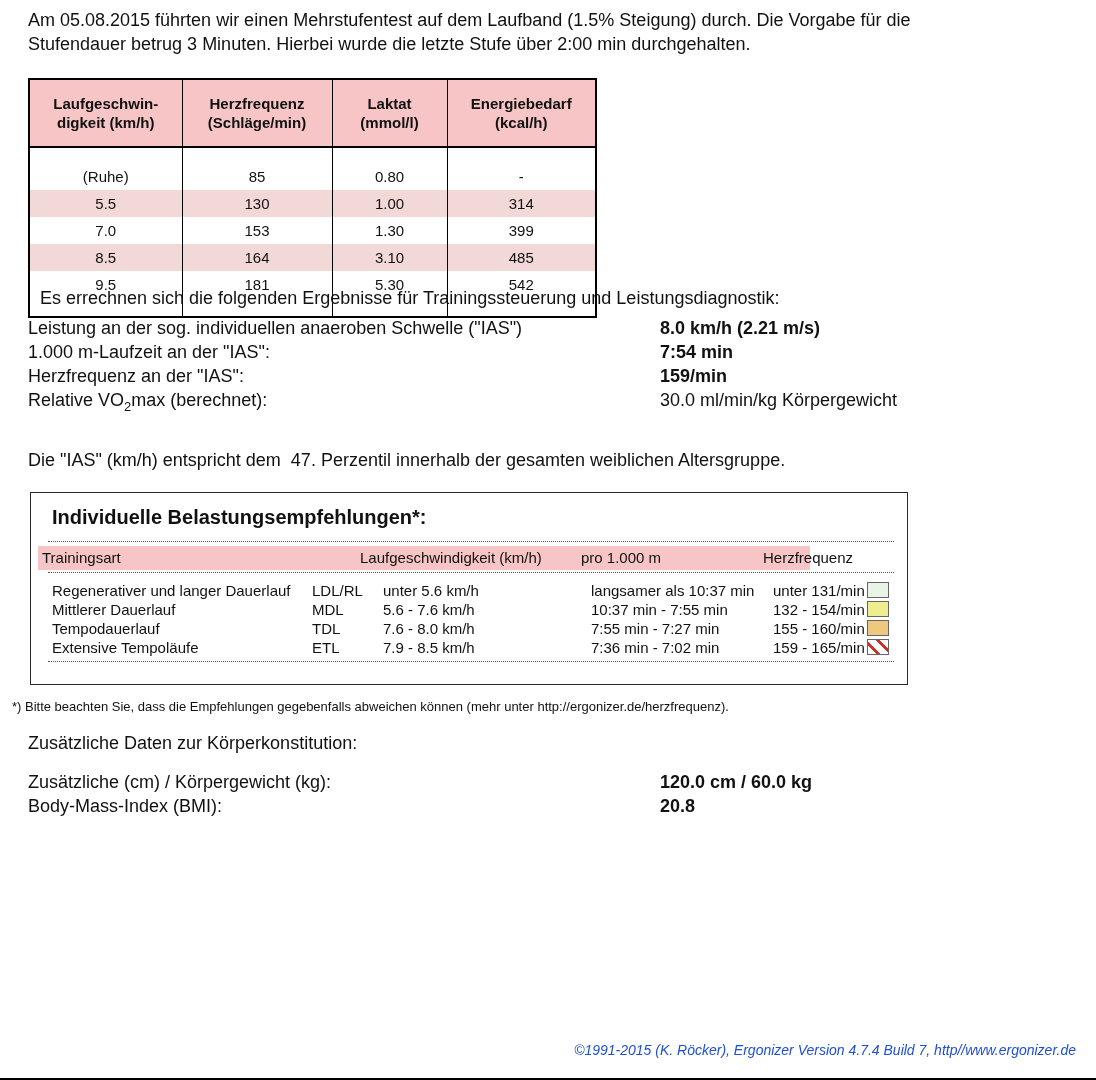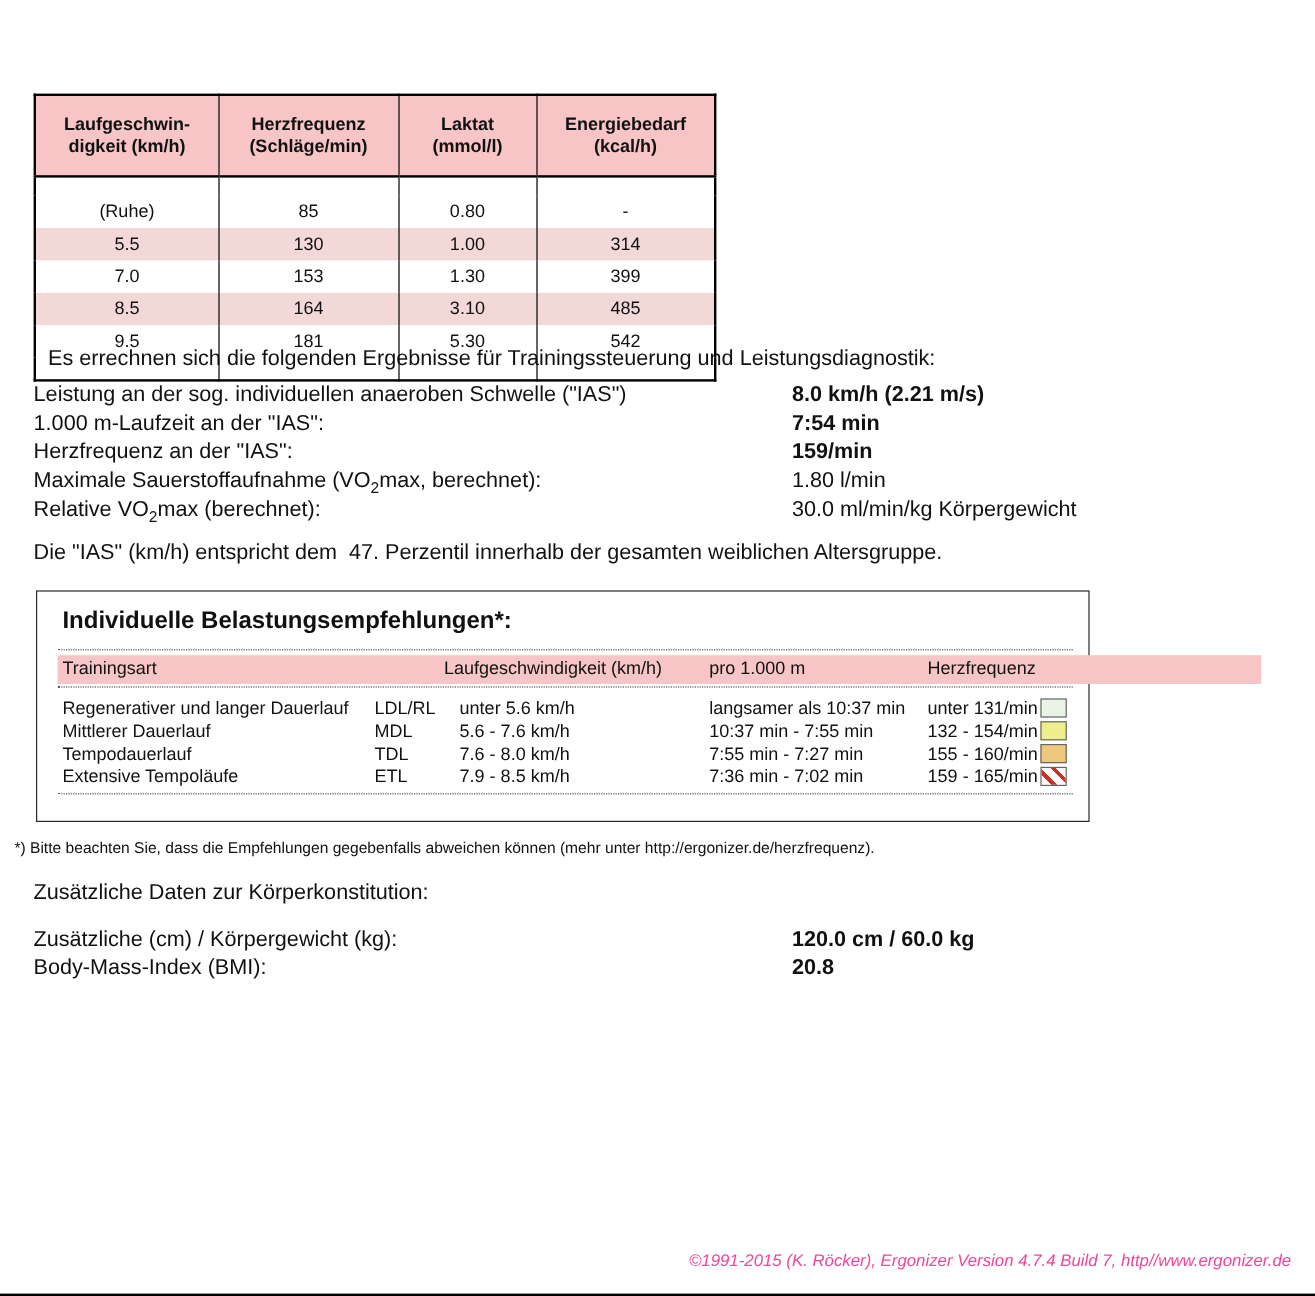--- a/index.html
+++ b/index.html
@@ -29,46 +29,48 @@
   .bold { font-weight:bold; }
   sub.s2 { font-size:13px; line-height:1; }
 
   .percentile { position:absolute; top:448px; left:28px; margin:0; font-size:18px; line-height:24px; white-space:pre-wrap; }
 
   
   .rec-box { position:absolute; top:492px; left:30px; width:878px; height:193px; border:1px solid #2a2a2a; box-sizing:border-box; background:#fff; }
   .rec-title { position:absolute; top:14px; left:21px; font-size:20px; font-weight:bold; line-height:20px; }
   .rec-sep { position:absolute; left:17px; width:846px; height:0; border-top:1px dotted #555; }
   .sep1 { top:48px; } .sep2 { top:79px; } .sep3 { top:168px; }
-  .rec-header { position:absolute; top:53px; left:17px; width:1003px; height:24px; }
+  .rec-header { position:absolute; top:53px; left:7px; width:772px; height:24px; }
   .rec-header span { position:absolute; font-size:15px; line-height:24px; white-space:pre; }
   .h-name { left:4px; } .h-speed { left:322px; } .h-pace { left:543px; } .h-hr { left:725px; }
   .rec-rows { position:absolute; top:88px; left:17px; width:846px; }
   .rec-row { position:relative; height:19px; }
   .rec-row span { position:absolute; font-size:15px; line-height:19px; white-space:pre; }
   .c-name { left:4px; } .c-abbr { left:264px; } .c-speed { left:335px; } .c-pace { left:543px; } .c-hr { left:725px; }
   .swatch { position:absolute; left:819px; top:1px; width:20px; height:14px; border:1px solid #666; box-sizing:content-box; }
   .swatch.striped { background-image:repeating-linear-gradient(45deg, transparent 0 6px, var(--stripe-color,#cc3327) 6px 9px); }
 
   
   .footnote { position:absolute; top:698px; left:12px; margin:0; font-size:13px; line-height:17px; }
   .section-heading { position:absolute; top:731px; left:28px; margin:0; font-size:18px; line-height:24px; }
   .body-data { position:absolute; top:770px; left:28px; width:1040px; }
   .bd-row { position:relative; height:24px; font-size:18px; line-height:24px; }
   .bd-label { position:absolute; left:0; white-space:pre; }
   .bd-value { position:absolute; left:632px; font-weight:bold; white-space:pre; }
 
-  .footer { position:absolute; top:1042px; right:20px; font-size:14px; font-style:italic; color:#ec4899; }
+  .footer { position:absolute; top:1042px; right:20px; font-size:14px; font-style:italic; color:#1d4ed8; }
   .bottom-line { position:absolute; left:0; bottom:0; width:1096px; height:2px; background:#000; }
 </style>
 </head>
 <body>
 
 <div class="page">
 
+  <p class="intro">Am 05.08.2015 führten wir einen Mehrstufentest auf dem Laufband (1.5% Steigung) durch. Die Vorgabe für die
+Stufendauer betrug 3 Minuten. Hierbei wurde die letzte Stufe über 2:00 min durchgehalten.</p>
 
   <table class="stage-table">
     <colgroup>
       <col style="width:153px">
         <col style="width:150px">
         <col style="width:115px">
         <col style="width:149px">
     </colgroup>
     <thead>
       <tr style="background-color: rgb(247, 197, 197);">
@@ -137,24 +139,20 @@
     </div>
     <div class="result-row">
       <span class="result-label">1.000 m-Laufzeit an der "IAS":</span>
       <span class="result-value bold">7:54 min</span>
     </div>
     <div class="result-row">
       <span class="result-label">Herzfrequenz an der "IAS":</span>
       <span class="result-value bold">159/min</span>
     </div>
     <div class="result-row">
-      <span class="result-label"><span>Maximale Sauerstoffaufnahme (VO</span><sub class="s2">2</sub><span>max, berechnet):</span></span>
-      <span class="result-value">1.80 l/min</span>
-    </div>
-    <div class="result-row">
       <span class="result-label"><span>Relative VO</span><sub class="s2">2</sub><span>max (berechnet):</span></span>
       <span class="result-value">30.0 ml/min/kg Körpergewicht</span>
     </div>
   </div>
 
   <p class="percentile">Die "IAS" (km/h) entspricht dem  47. Perzentil innerhalb der gesamten weiblichen Altersgruppe.</p>
 
   <div class="rec-box">
     <div class="rec-title">Individuelle Belastungsempfehlungen*:</div>
     <div class="rec-sep sep1"></div>

